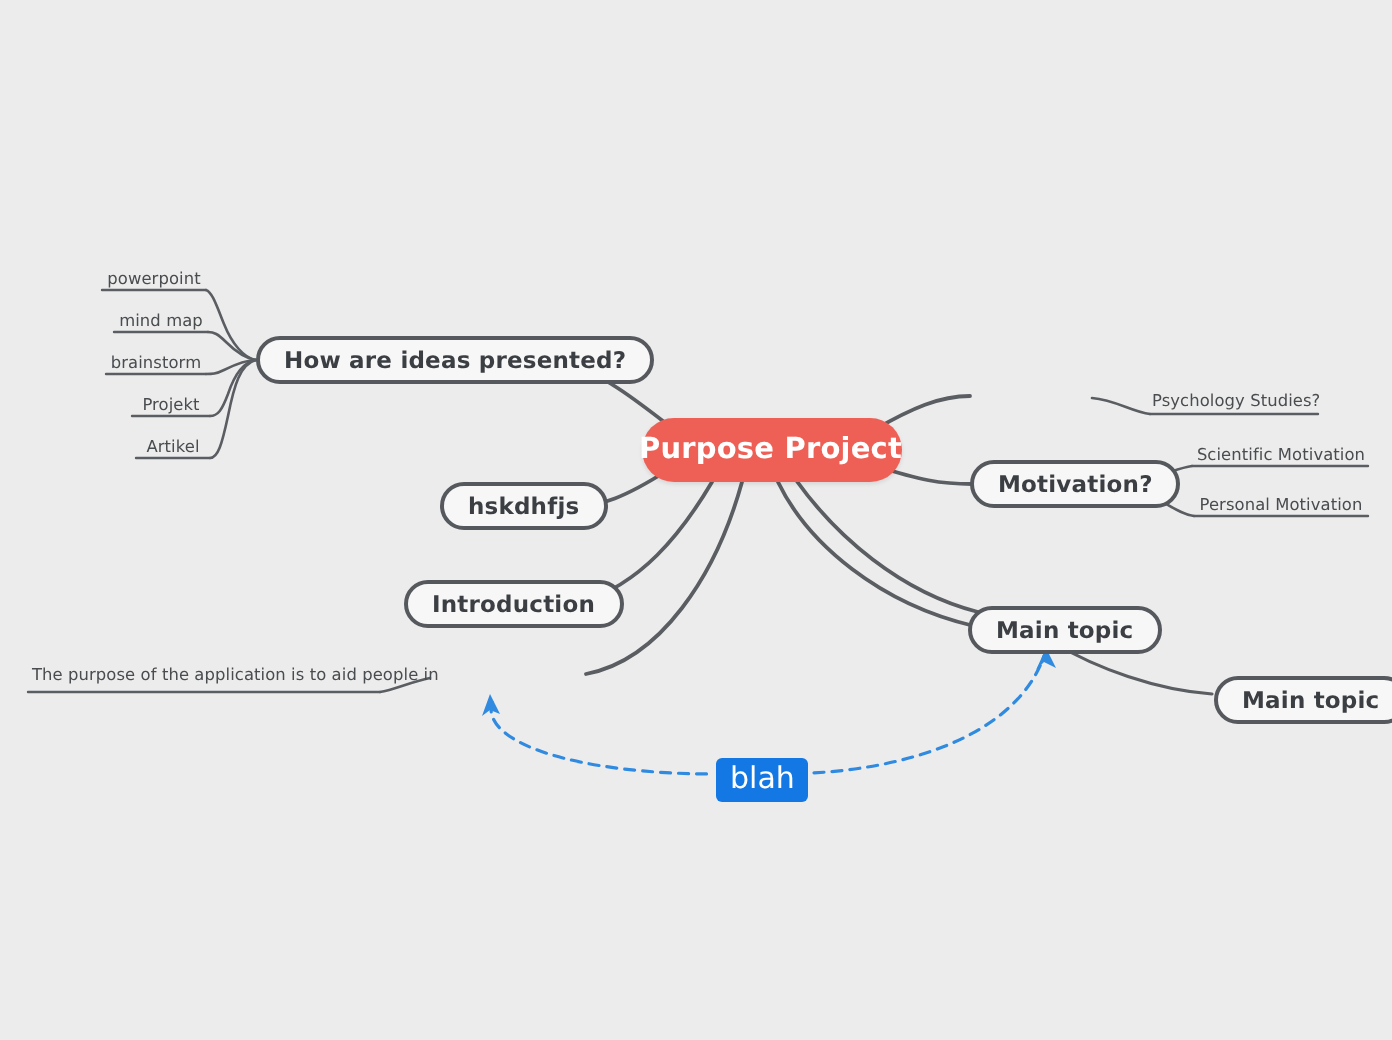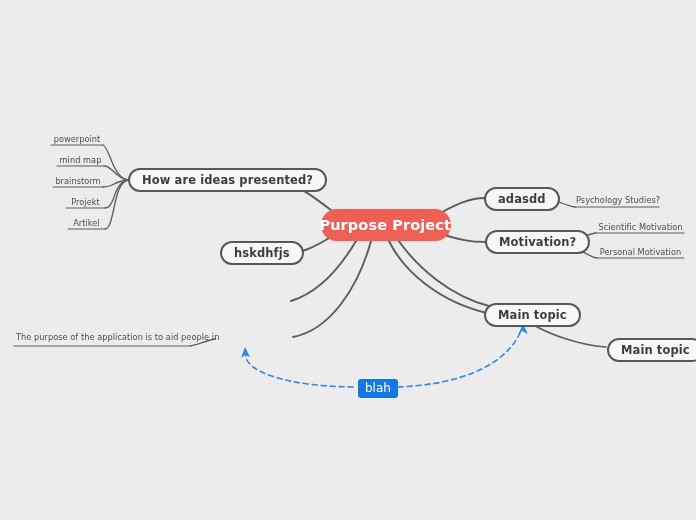--- a/index.html
+++ b/index.html
@@ -55,21 +55,21 @@
     color: #4a4d50;
     font-size: 8.2px;
     white-space: nowrap;
     letter-spacing: 0.05px;
     text-align: center;
   }
   .rel-label {
     position: absolute;
     background: #1378e4;
     color: #ffffff;
-    font-size: 12px;
+    font-size: 15px;
     border-radius: 3px;
     padding: 3px 7px 4px 7px;
     line-height: 1;
     white-space: nowrap;
   }
 </style>
 </head>
 <body>
 
 <div id="canvas">
@@ -133,25 +133,25 @@
   </div>
 
   <div class="node topic" style="left:128px; top:168px;">
     <span>How are ideas presented?</span>
   </div>
 
   <div class="node topic" style="left:220px; top:241px;">
     <span>hskdhfjs</span>
   </div>
 
-
-
-  <div class="node topic" style="left:484px; top:187px;">
-    <span>adasdd</span>
-  </div>
+  <div class="node topic" style="left:202px; top:290px;">
+    <span>Introduction</span>
+  </div>
+
+
 
   <div class="node topic" style="left:485px; top:230px;">
     <span>Motivation?</span>
   </div>
 
   <div class="node topic" style="left:484px; top:303px;">
     <span>Main topic</span>
   </div>
 
   <div class="node topic" style="left:607px; top:338px;">

